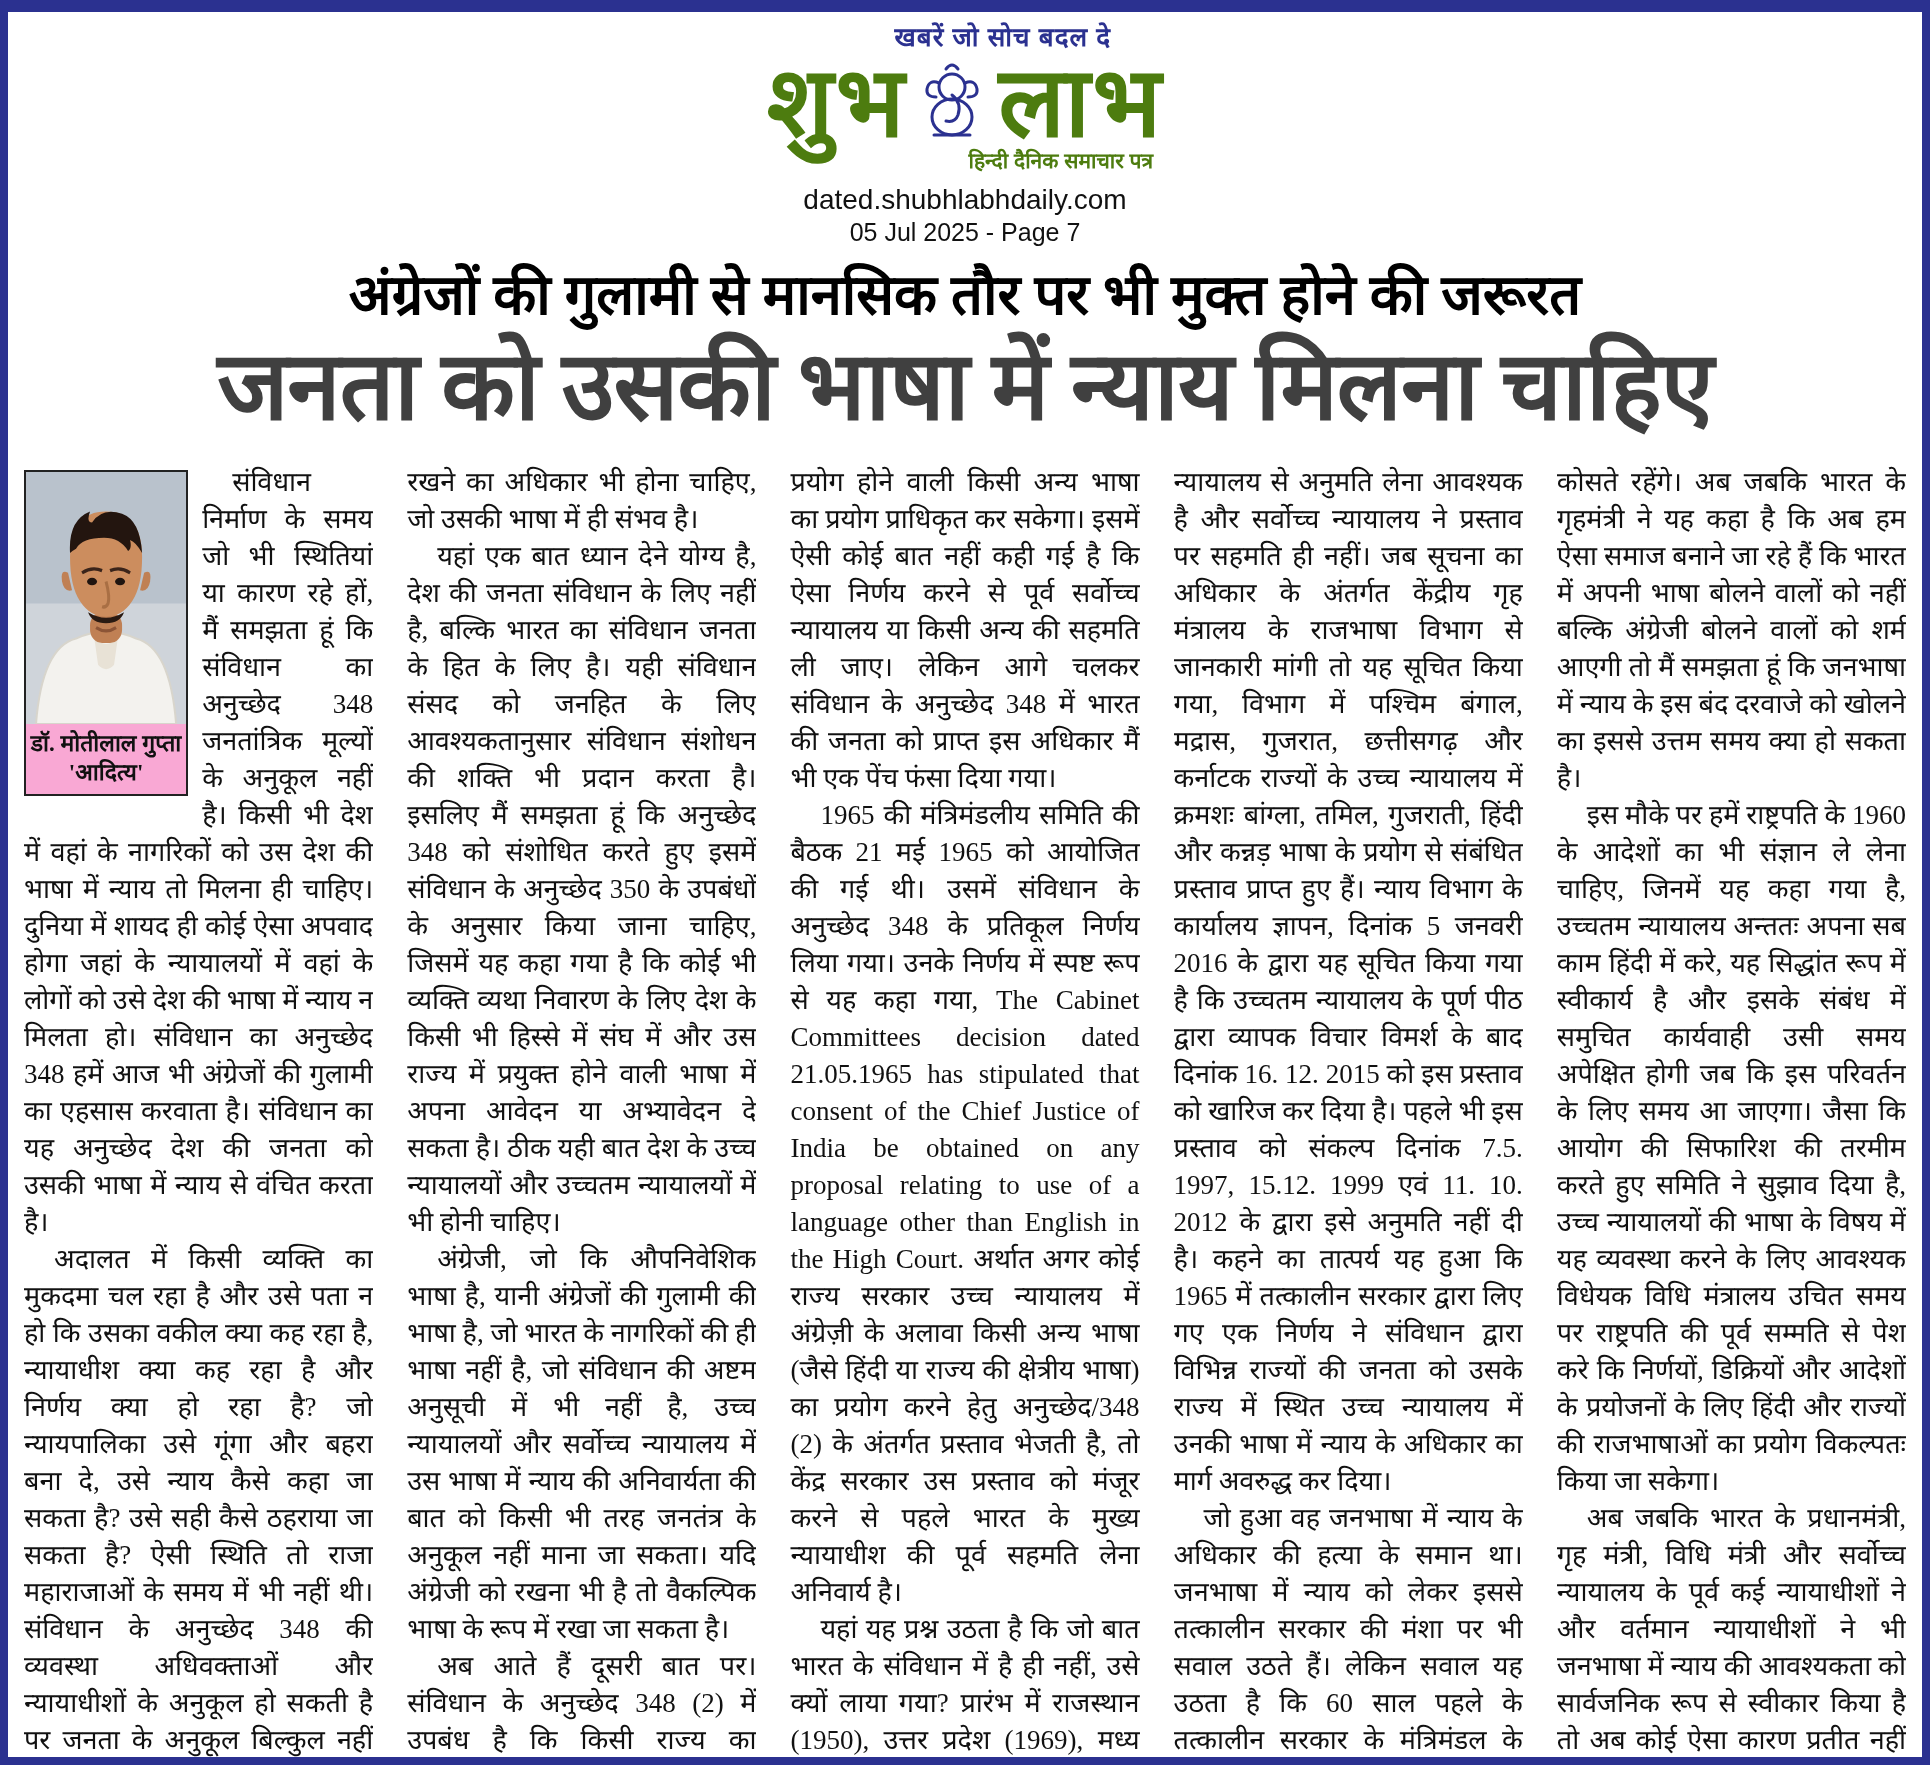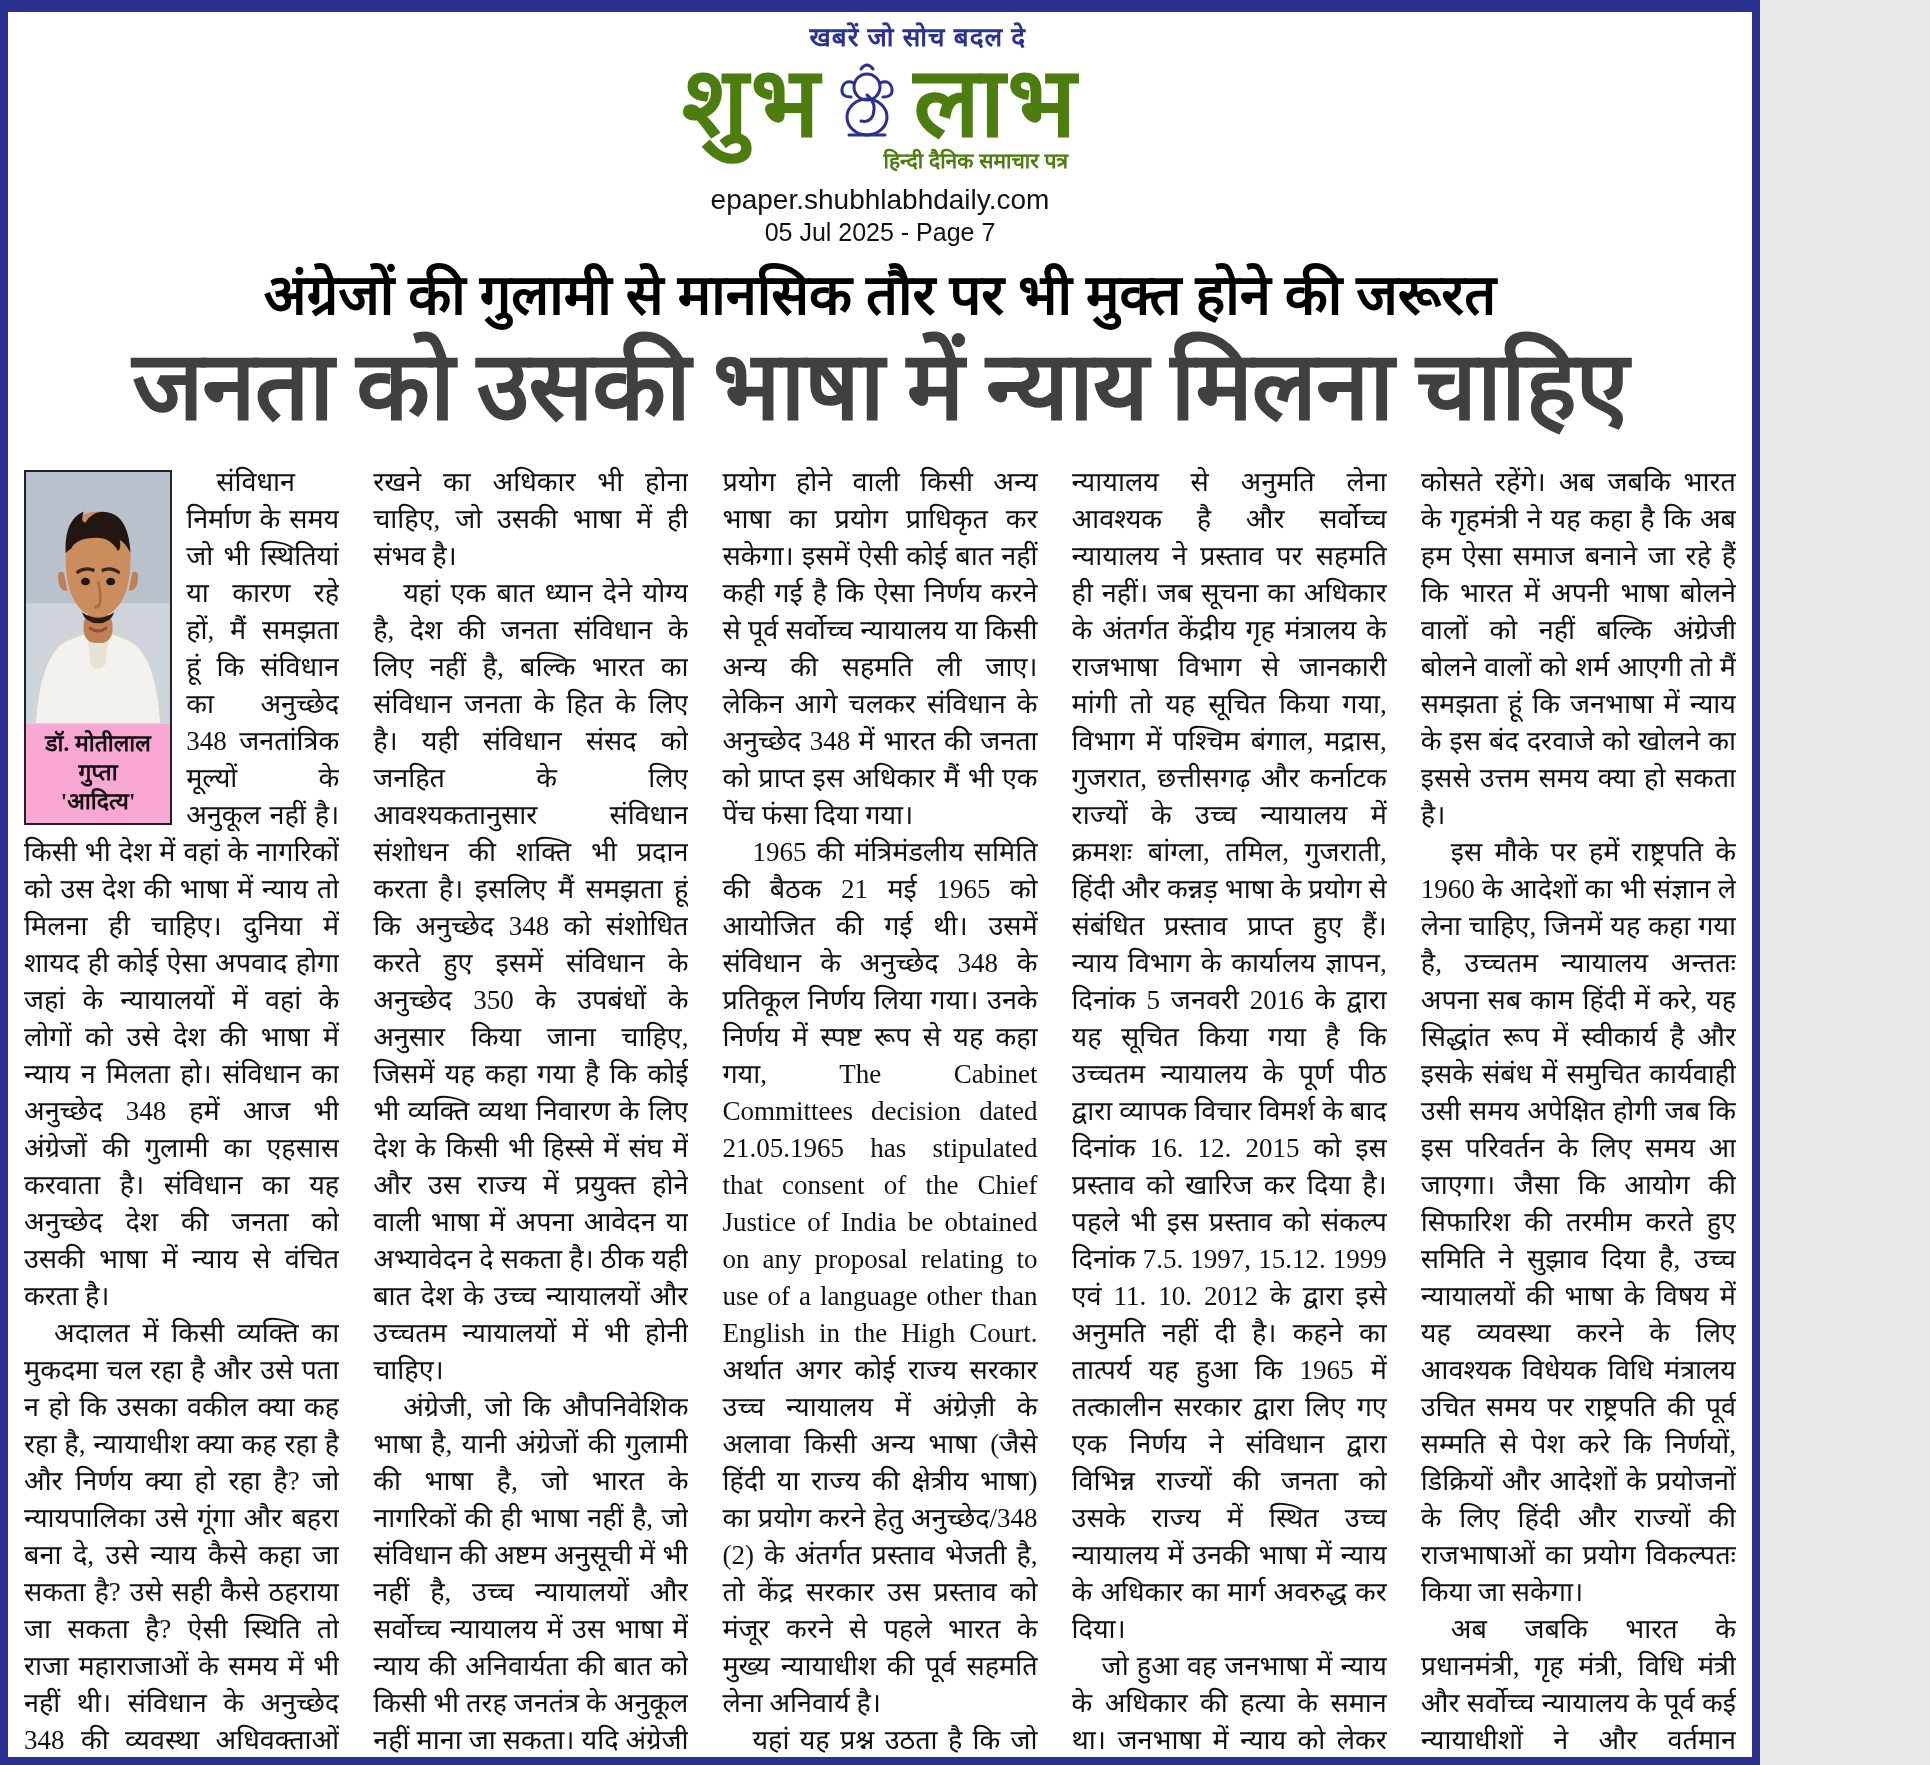--- a/index.html
+++ b/index.html
@@ -1,18 +1,18 @@
 <!DOCTYPE html>
 <html lang="hi"><head>
 <meta charset="utf-8">
 <style>
   html,body{margin:0;padding:0;background:#e9e9e9;}
   .page{
     position:relative;
-    width:1760px;height:1765px;
+    width:1930px;height:1765px;
     box-sizing:border-box;
     background:#ffffff;
     border-style:solid;
     border-color:#2b3190;
     border-width:12px 8px 8px 8px;
     font-family:"Liberation Serif","DejaVu Serif",serif;
     color:#111;
     overflow:hidden;
   }
   
@@ -104,21 +104,21 @@
               <path d="M49 22 q10 -4 12 6 q1 8 -9 8"></path>
               <path d="M30 8 q6 -8 12 0"></path>
               <path d="M18 74 h36"></path>
             </g>
           </svg>
         </span>
         <span class="logo-word">लाभ</span>
       </div>
       <div class="logo-sub">हिन्दी दैनिक समाचार पत्र</div>
     </div>
-    <div class="site-line">epaper.shubhlabhdaily.com</div>
+    <div class="site-line">dated.shubhlabhdaily.com</div>
     <div class="date-line">05 Jul 2025 - Page 7</div>
   </header>
 
   <h2 class="kicker">अंग्रेजों की गुलामी से मानसिक तौर पर भी मुक्त होने की जरूरत</h2>
   <h1 class="headline">जनता को उसकी भाषा में न्याय मिलना चाहिए</h1>
 
   <main class="columns">
 
     <section class="col">
       <figure class="photo-fig" style="margin-left:0;margin-right:14px;margin-top:6px;margin-bottom:6px;">

